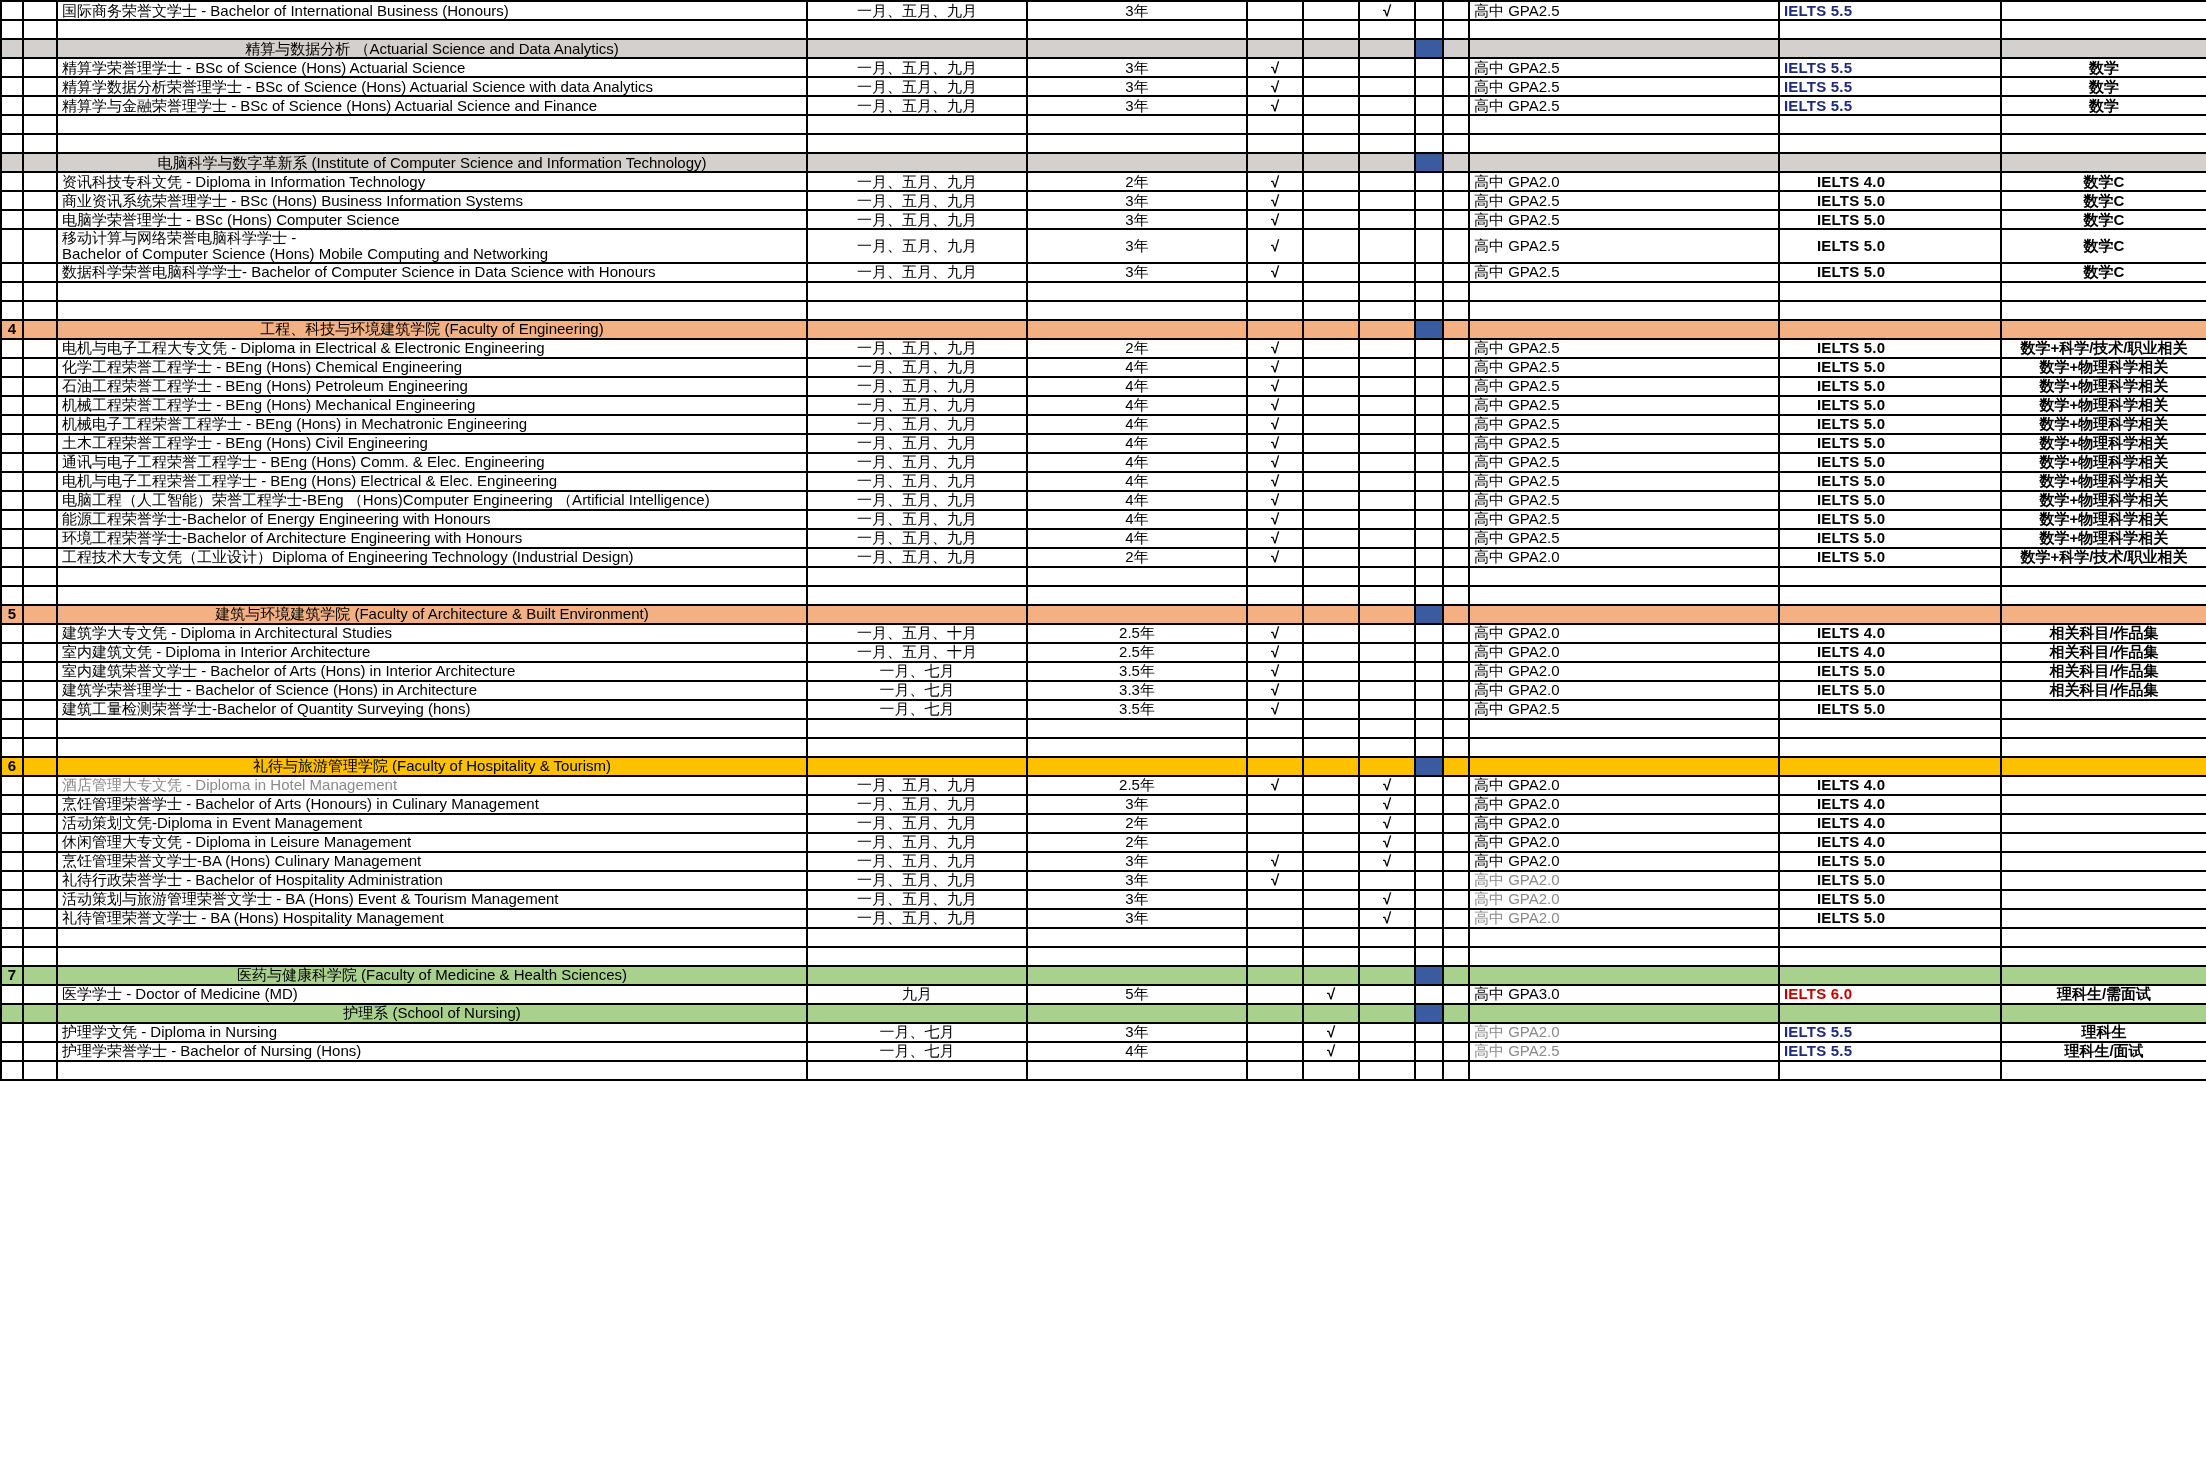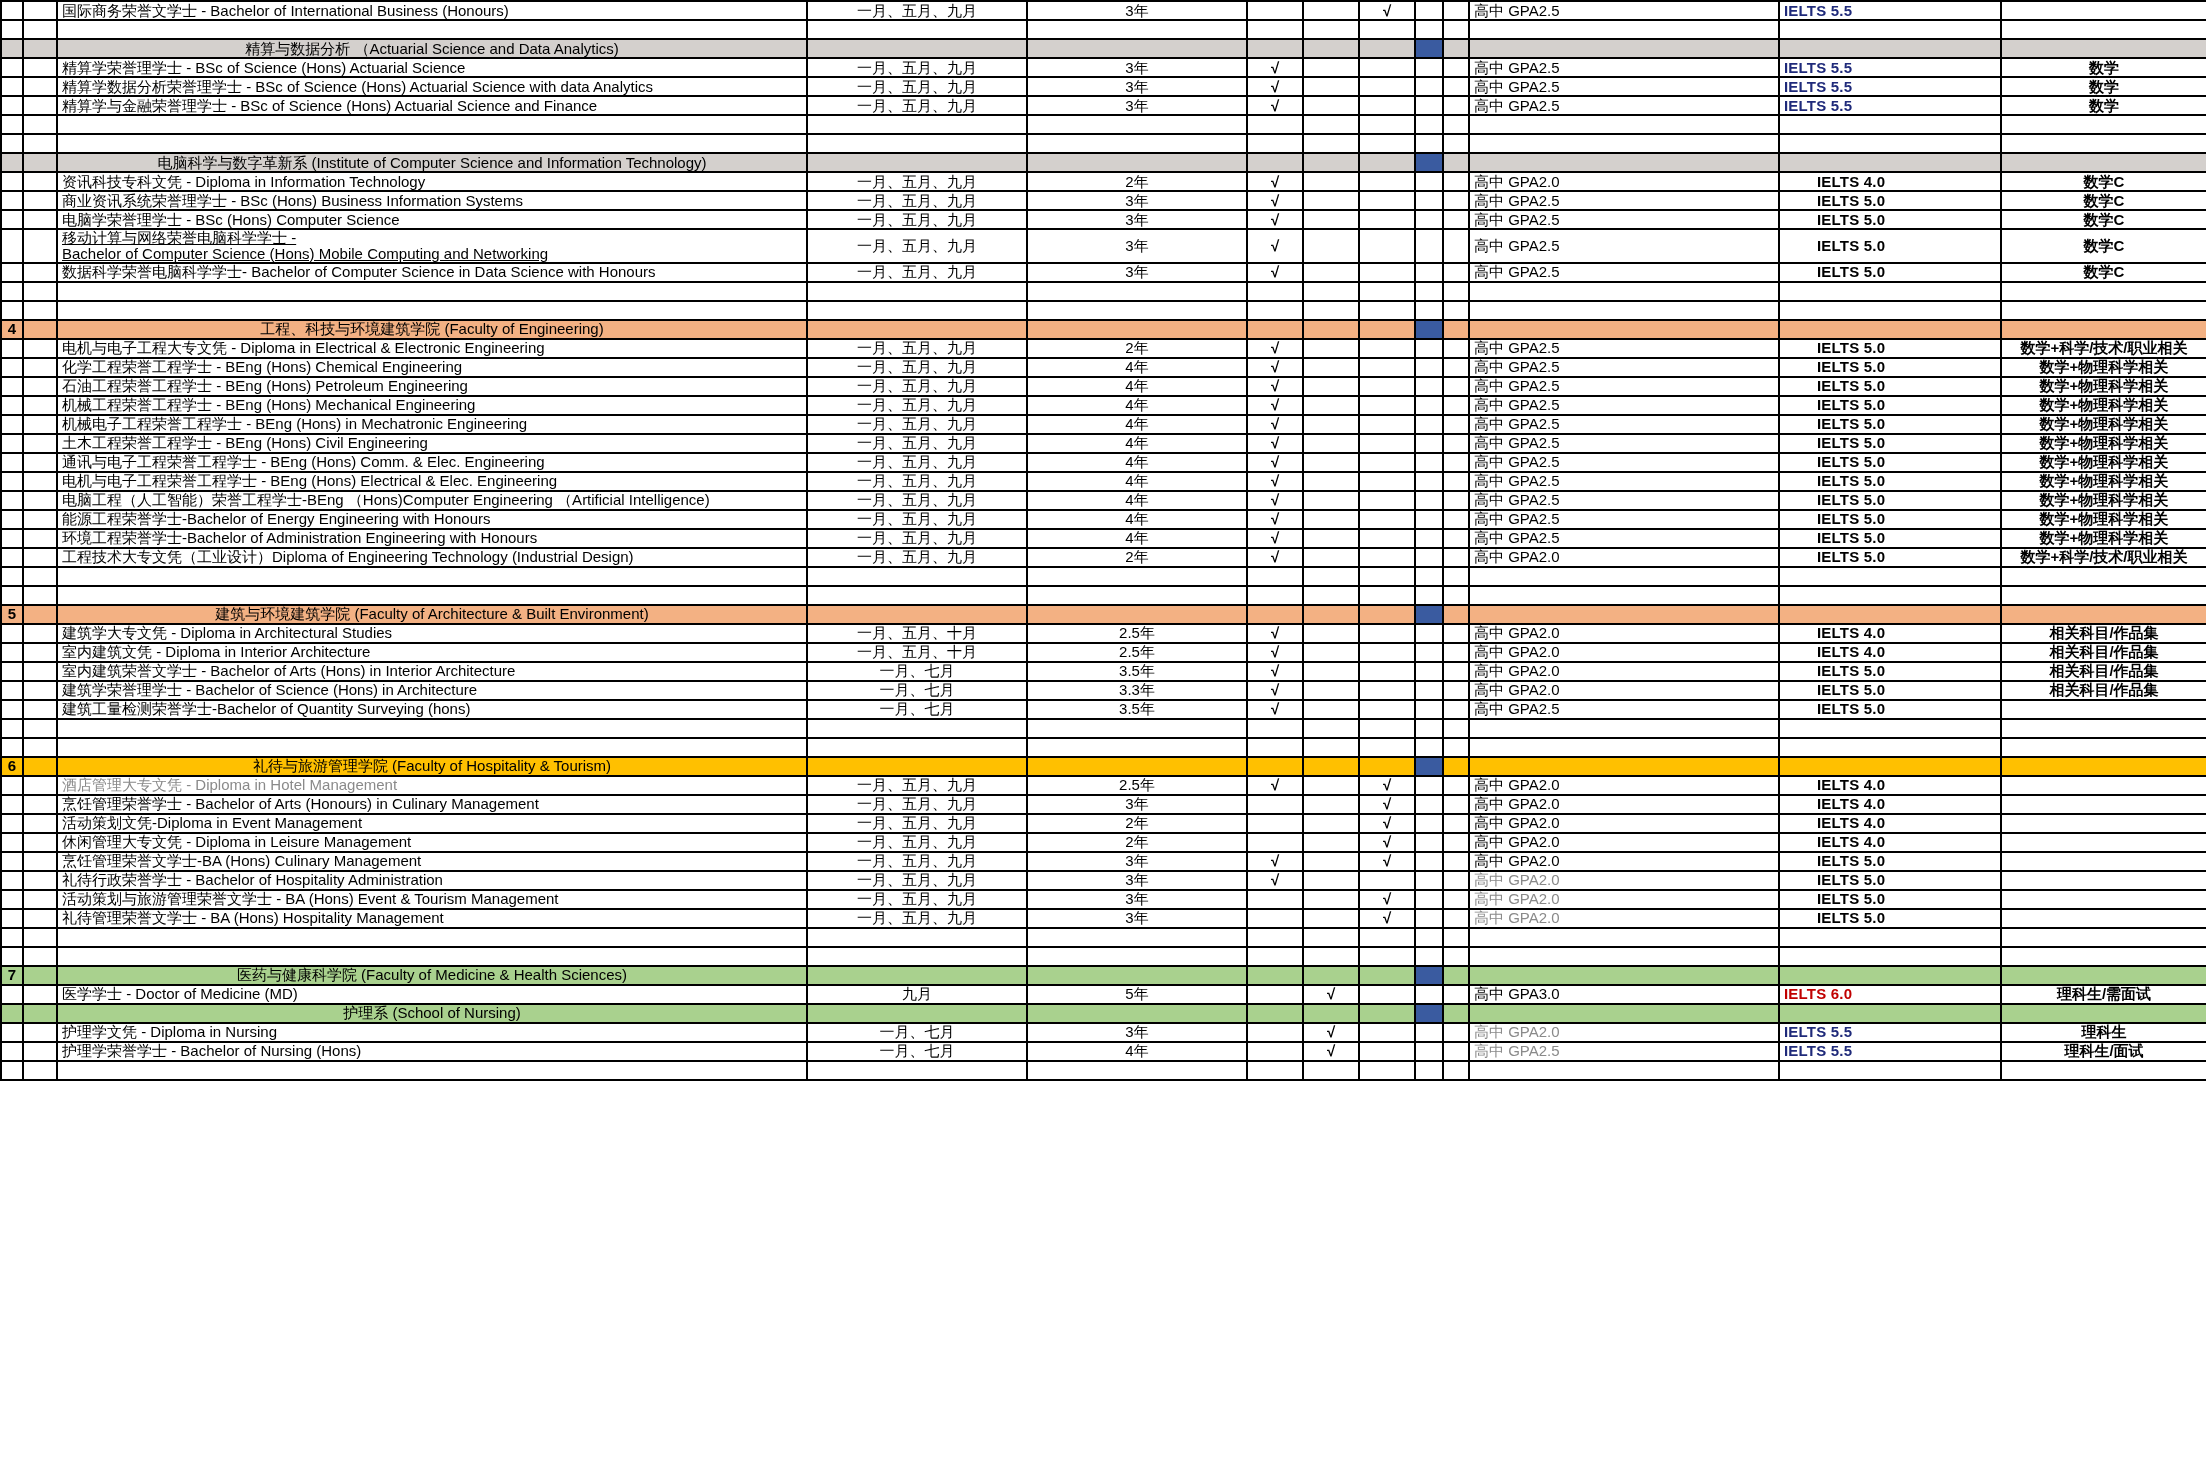--- a/index.html
+++ b/index.html
@@ -56,21 +56,21 @@
   tr.sec-orange td{background:#f3b183;}
   tr.sec-orange td.bluecol{background:#3a5ba0;}
   tr.sec-amber td{background:#ffc000;}
   tr.sec-amber td.bluecol{background:#3a5ba0;}
   tr.sec-green td{background:#a9d18e;}
   tr.sec-green td.bluecol{background:#3a5ba0;}
   tr.sec-green2 td{background:#a9d18e;}
   tr.sec-green2 td.bluecol{background:#3a5ba0;}
 
   .faded{color:#8a8a8a;}
-  .twoline{white-space:normal;line-height:1.15;font-size:15px;text-decoration:underline;}
+  .twoline{white-space:normal;line-height:1.15;font-size:15px;}
   td.tall{height:40px;}
   td.tall2{height:34px;}
 </style>
 </head>
 <body>
 
 <div id="sheet">
   <table class="grid">
     <colgroup>
       <col class="c-num">
@@ -492,21 +492,21 @@
           <td class="tick"></td>
           <td class="bluecol"></td>
           <td class="tick"></td>
           <td class="gpa">高中 GPA2.5</td>
           <td class="ielts black">IELTS 5.0</td>
           <td class="sub">数学+物理科学相关</td>
         </tr>
         <tr>
           <td class="num"></td>
           <td class="blank-left"></td>
-          <td class="name">环境工程荣誉学士-Bachelor of Administration Engineering with Honours</td>
+          <td class="name">环境工程荣誉学士-Bachelor of Architecture Engineering with Honours</td>
           <td class="center">一月、五月、九月</td>
           <td class="center">4年</td>
           <td class="tick">√</td>
           <td class="tick"></td>
           <td class="tick"></td>
           <td class="bluecol"></td>
           <td class="tick"></td>
           <td class="gpa">高中 GPA2.5</td>
           <td class="ielts black">IELTS 5.0</td>
           <td class="sub">数学+物理科学相关</td>

